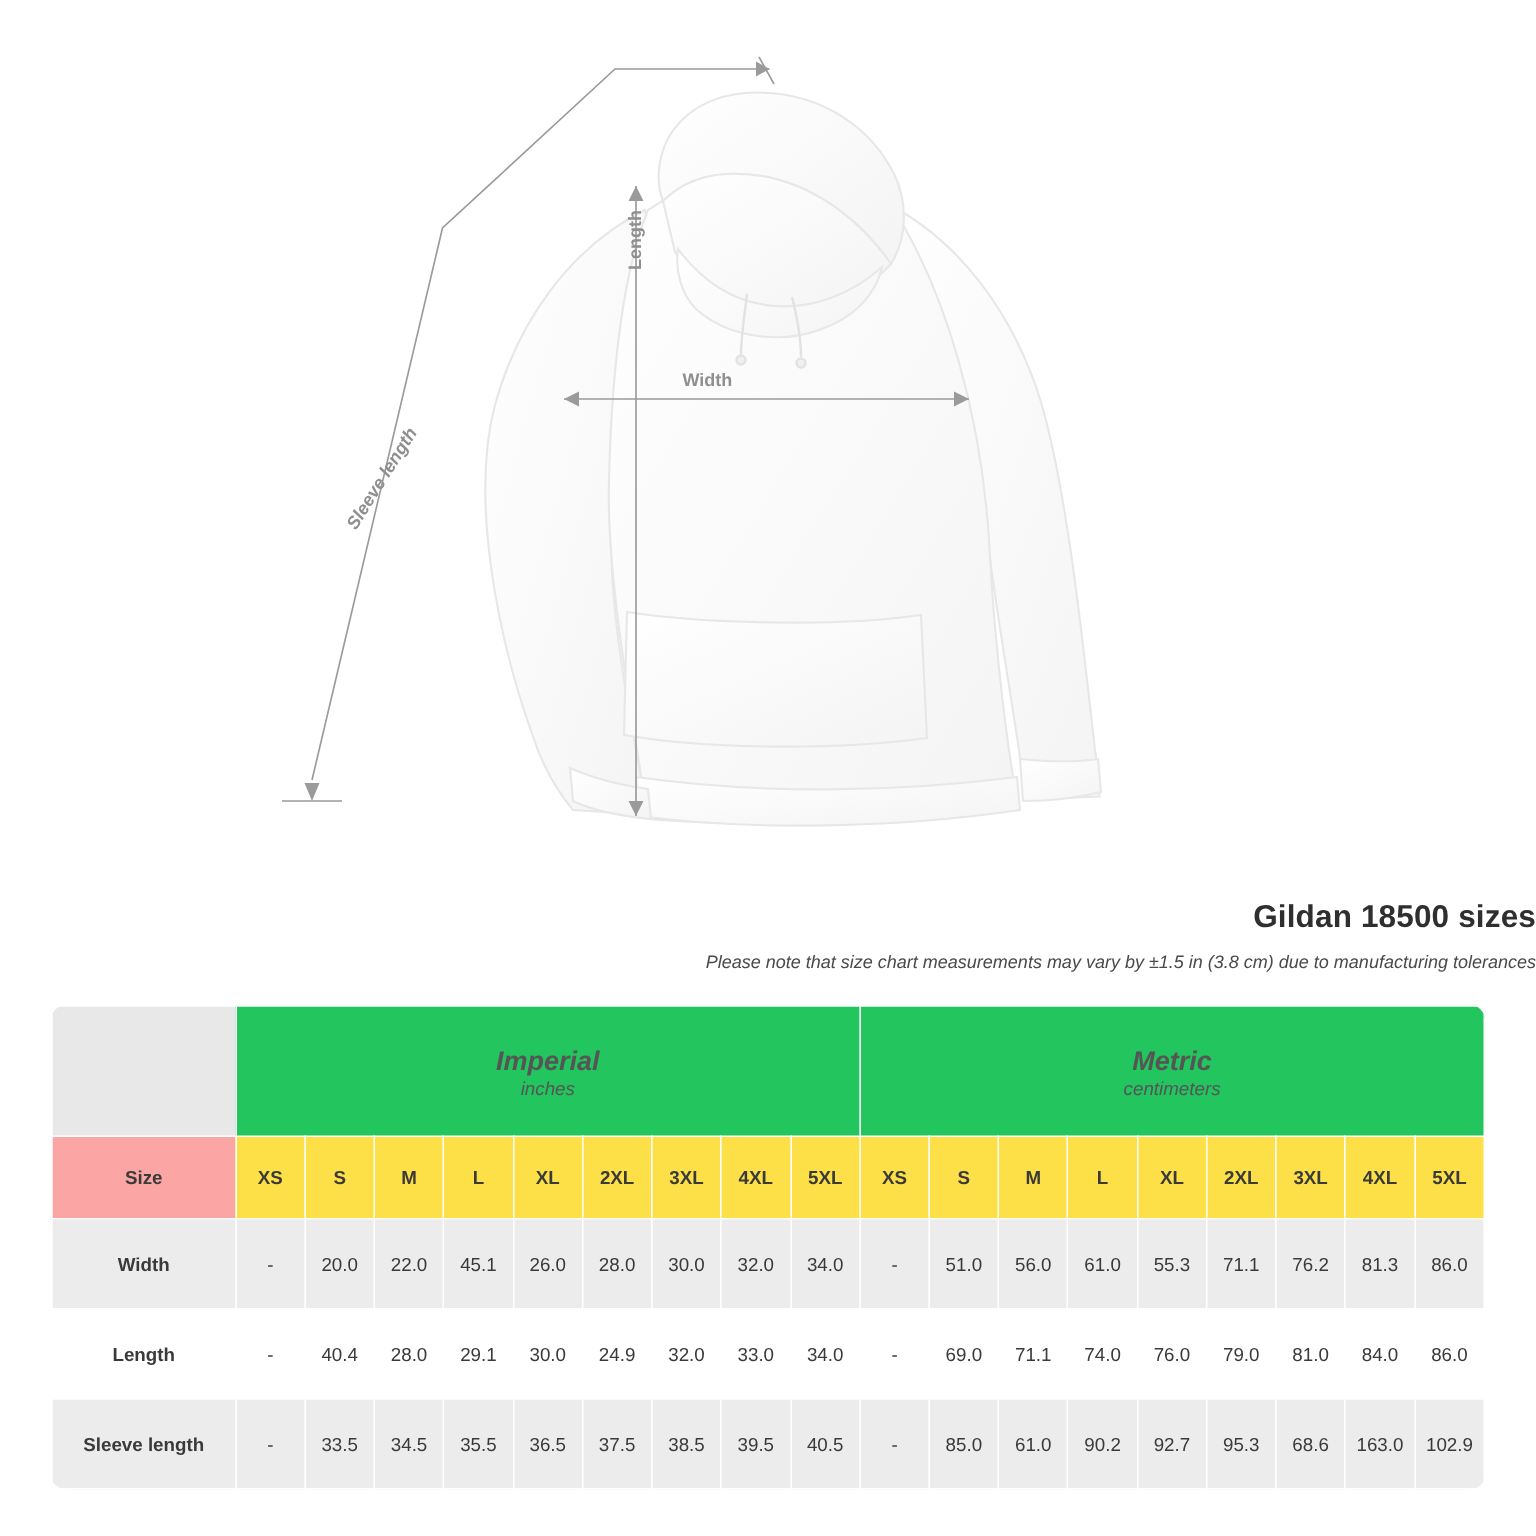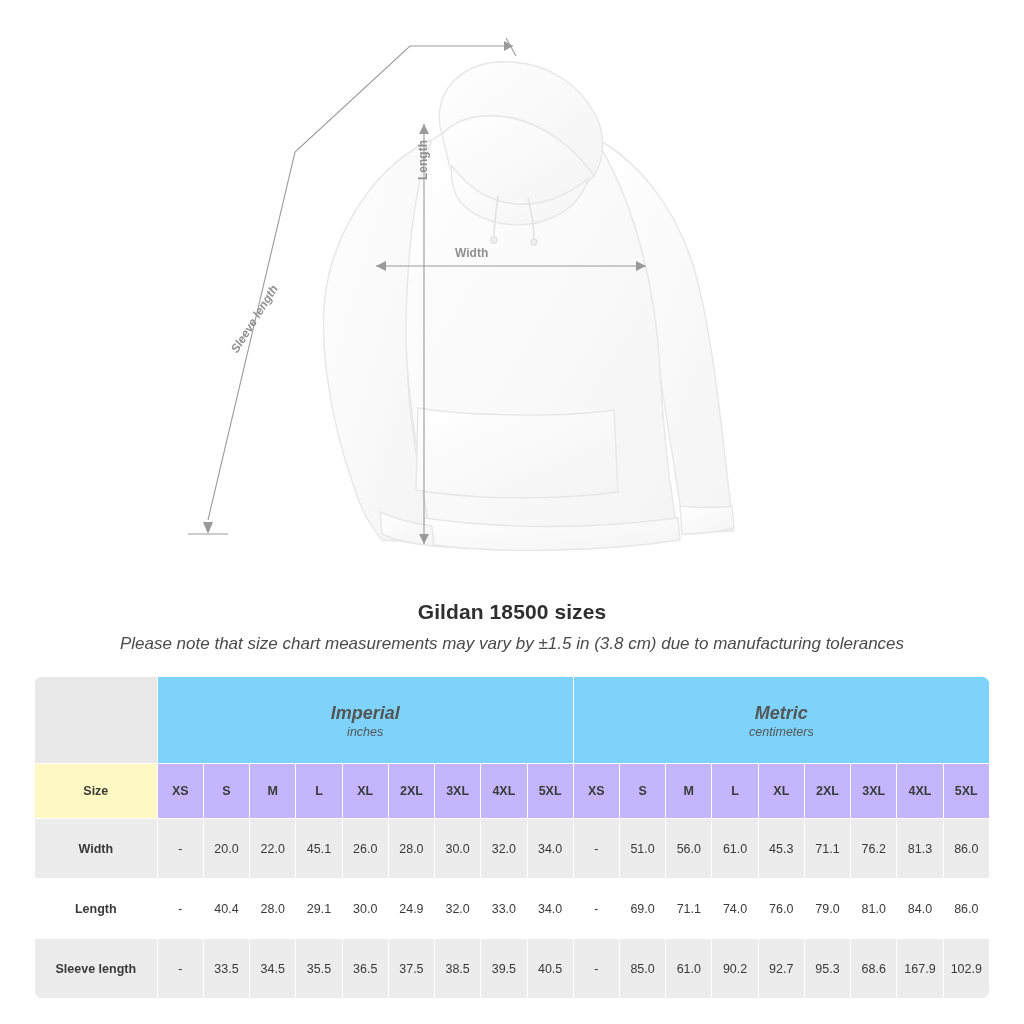--- a/index.html
+++ b/index.html
@@ -52,32 +52,32 @@
   .label-sleeve {
     left: 228px;
     top: 348px;
     transform: rotate(-58deg);
     transform-origin: left top;
     font-style: italic;
   }
 
   
   .title-block {
-    text-align: center;
+    text-align: right;
     margin-top: 10px;
   }
   .chart-title {
     font-size: 21px;
     font-weight: bold;
     color: #2f2f2f;
     margin: 0 0 10px 0;
     letter-spacing: 0.1px;
   }
   .chart-note {
-    font-size: 17px;
+    font-size: 12px;
     font-style: italic;
     color: #4a4a4a;
     margin: 0;
   }
 
   
   .table-wrap {
     margin: 22px 34px 0 34px;
     border-radius: 10px;
     overflow: hidden;
@@ -89,48 +89,48 @@
     background: #ffffff;
   }
   table.size-table td, table.size-table th {
     border: 1px solid #ffffff;
     font-size: 12.5px;
     text-align: center;
     color: #3a3a3a;
     padding: 0;
   }
   .sys-head {
-    background: #7dd3fc;
+    background: #22c55e;
     height: 86px;
     vertical-align: middle;
   }
   .sys-name {
     font-size: 18px;
     font-style: italic;
     font-weight: bold;
     color: #555555;
     line-height: 1.35;
   }
   .sys-unit {
     font-size: 12.5px;
     font-style: italic;
     color: #555555;
   }
   .corner-cell {
     background: #e8e8e8;
   }
   .hdr-row td {
-    background: #c4b5fd;
+    background: #fde047;
     height: 54px;
     font-weight: bold;
     font-size: 13px;
     color: #3a3a3a;
   }
   .hdr-row td.rowlabel-head {
-    background: #fef9c3;
+    background: #fca5a5;
   }
   .row-shade td {
     background: #ececec;
   }
   .row-plain td {
     background: #ffffff;
   }
   .data-row td {
     height: 59px;
   }
@@ -296,21 +296,21 @@
           <td>45.1</td>
           <td>26.0</td>
           <td>28.0</td>
           <td>30.0</td>
           <td>32.0</td>
           <td>34.0</td>
           <td>-</td>
           <td>51.0</td>
           <td>56.0</td>
           <td>61.0</td>
-          <td>45.3</td>
+          <td>55.3</td>
           <td>71.1</td>
           <td>76.2</td>
           <td>81.3</td>
           <td>86.0</td>
         </tr>
 
         <tr class="data-row row-plain">
           <td class="rowlabel">Length</td>
           <td>-</td>
           <td>40.4</td>
@@ -343,20 +343,20 @@
           <td>38.5</td>
           <td>39.5</td>
           <td>40.5</td>
           <td>-</td>
           <td>85.0</td>
           <td>61.0</td>
           <td>90.2</td>
           <td>92.7</td>
           <td>95.3</td>
           <td>68.6</td>
-          <td>167.9</td>
+          <td>163.0</td>
           <td>102.9</td>
         </tr>
       </tbody>
     </table>
   </div>
 
 </div>
 
 </body></html>

